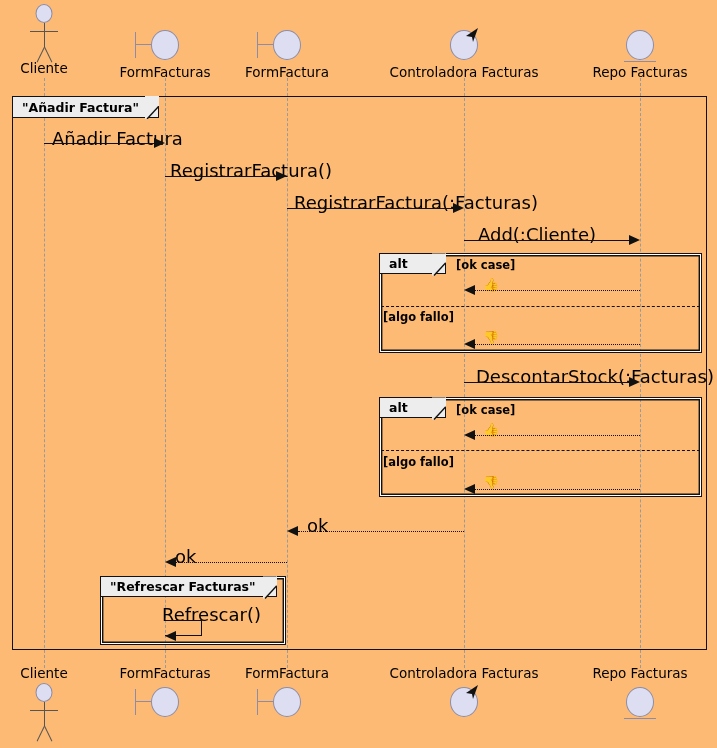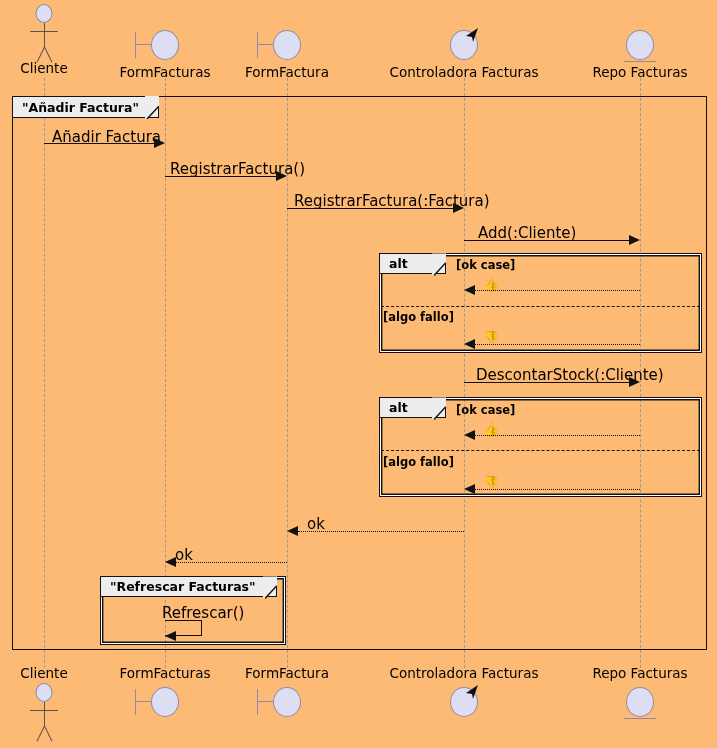--- a/index.html
+++ b/index.html
@@ -202,21 +202,21 @@
     border-bottom: 5px solid transparent;
     border-left: 11px solid #111111;
   }
   .arrow-left {
     border-top: 5px solid transparent;
     border-bottom: 5px solid transparent;
     border-right: 11px solid #111111;
   }
   .msg-label {
     position: absolute;
-    font-size: 15px;
+    font-size: 18px;
     color: #000;
     white-space: nowrap;
   }
   .msg-glyph {
     position: absolute;
     font-size: 13px;
     color: #333;
     white-space: nowrap;
     line-height: 14px;
   }
@@ -298,21 +298,21 @@
   </div>
 
   <div class="msg-label" style="left:52px; top:128px;">Añadir Factura</div>
   <div class="msg-line" style="left:44px; top:143px; width:110px;"></div>
   <div class="arrowhead arrow-right" style="left:154px; top:138px;"></div>
 
   <div class="msg-label" style="left:170px; top:160px;">RegistrarFactura()</div>
   <div class="msg-line" style="left:165px; top:176px; width:111px;"></div>
   <div class="arrowhead arrow-right" style="left:276px; top:171px;"></div>
 
-  <div class="msg-label" style="left:294px; top:192px;">RegistrarFactura(:Factura)</div>
+  <div class="msg-label" style="left:294px; top:192px;">RegistrarFactura(:Facturas)</div>
   <div class="msg-line" style="left:287px; top:208px; width:166px;"></div>
   <div class="arrowhead arrow-right" style="left:453px; top:203px;"></div>
 
   <div class="msg-label" style="left:478px; top:224px;">Add(:Cliente)</div>
   <div class="msg-line" style="left:464px; top:240px; width:165px;"></div>
   <div class="arrowhead arrow-right" style="left:629px; top:235px;"></div>
 
   <div class="frame double" style="left:379px; top:253px; width:323px; height:100px;">
     <div class="frame-tab" style="width:66px; height:20px;">
       <span>alt</span>
@@ -328,21 +328,21 @@
   <div class="frag-guard" style="left:383px; top:310px;">[algo fallo]</div>
 
   <div class="msg-glyph" style="left:483px; top:278px;">👍</div>
   <div class="msg-line dotted" style="left:475px; top:290px; width:165px;"></div>
   <div class="arrowhead arrow-left" style="left:464px; top:285px;"></div>
 
   <div class="msg-glyph" style="left:483px; top:331px;">👎</div>
   <div class="msg-line dotted" style="left:475px; top:344px; width:165px;"></div>
   <div class="arrowhead arrow-left" style="left:464px; top:339px;"></div>
 
-  <div class="msg-label" style="left:476px; top:366px;">DescontarStock(:Cliente)</div>
+  <div class="msg-label" style="left:476px; top:366px;">DescontarStock(:Facturas)</div>
   <div class="msg-line" style="left:464px; top:382px; width:165px;"></div>
   <div class="arrowhead arrow-right" style="left:629px; top:377px;"></div>
 
   <div class="frame double" style="left:379px; top:397px; width:323px; height:100px;">
     <div class="frame-tab" style="width:66px; height:20px;">
       <span>alt</span>
       <svg class="clipline" viewBox="0 0 14 22">
         <path d="M0,0 L14,0 L14,9 L2,22 L0,22 Z" fill="#EDEDED"></path>
         <path d="M14,9 L2,22" stroke="#111111" stroke-width="1.4" fill="none"></path>
         <path d="M14,0 L14,9" stroke="#EDEDED" stroke-width="2" fill="none"></path>

